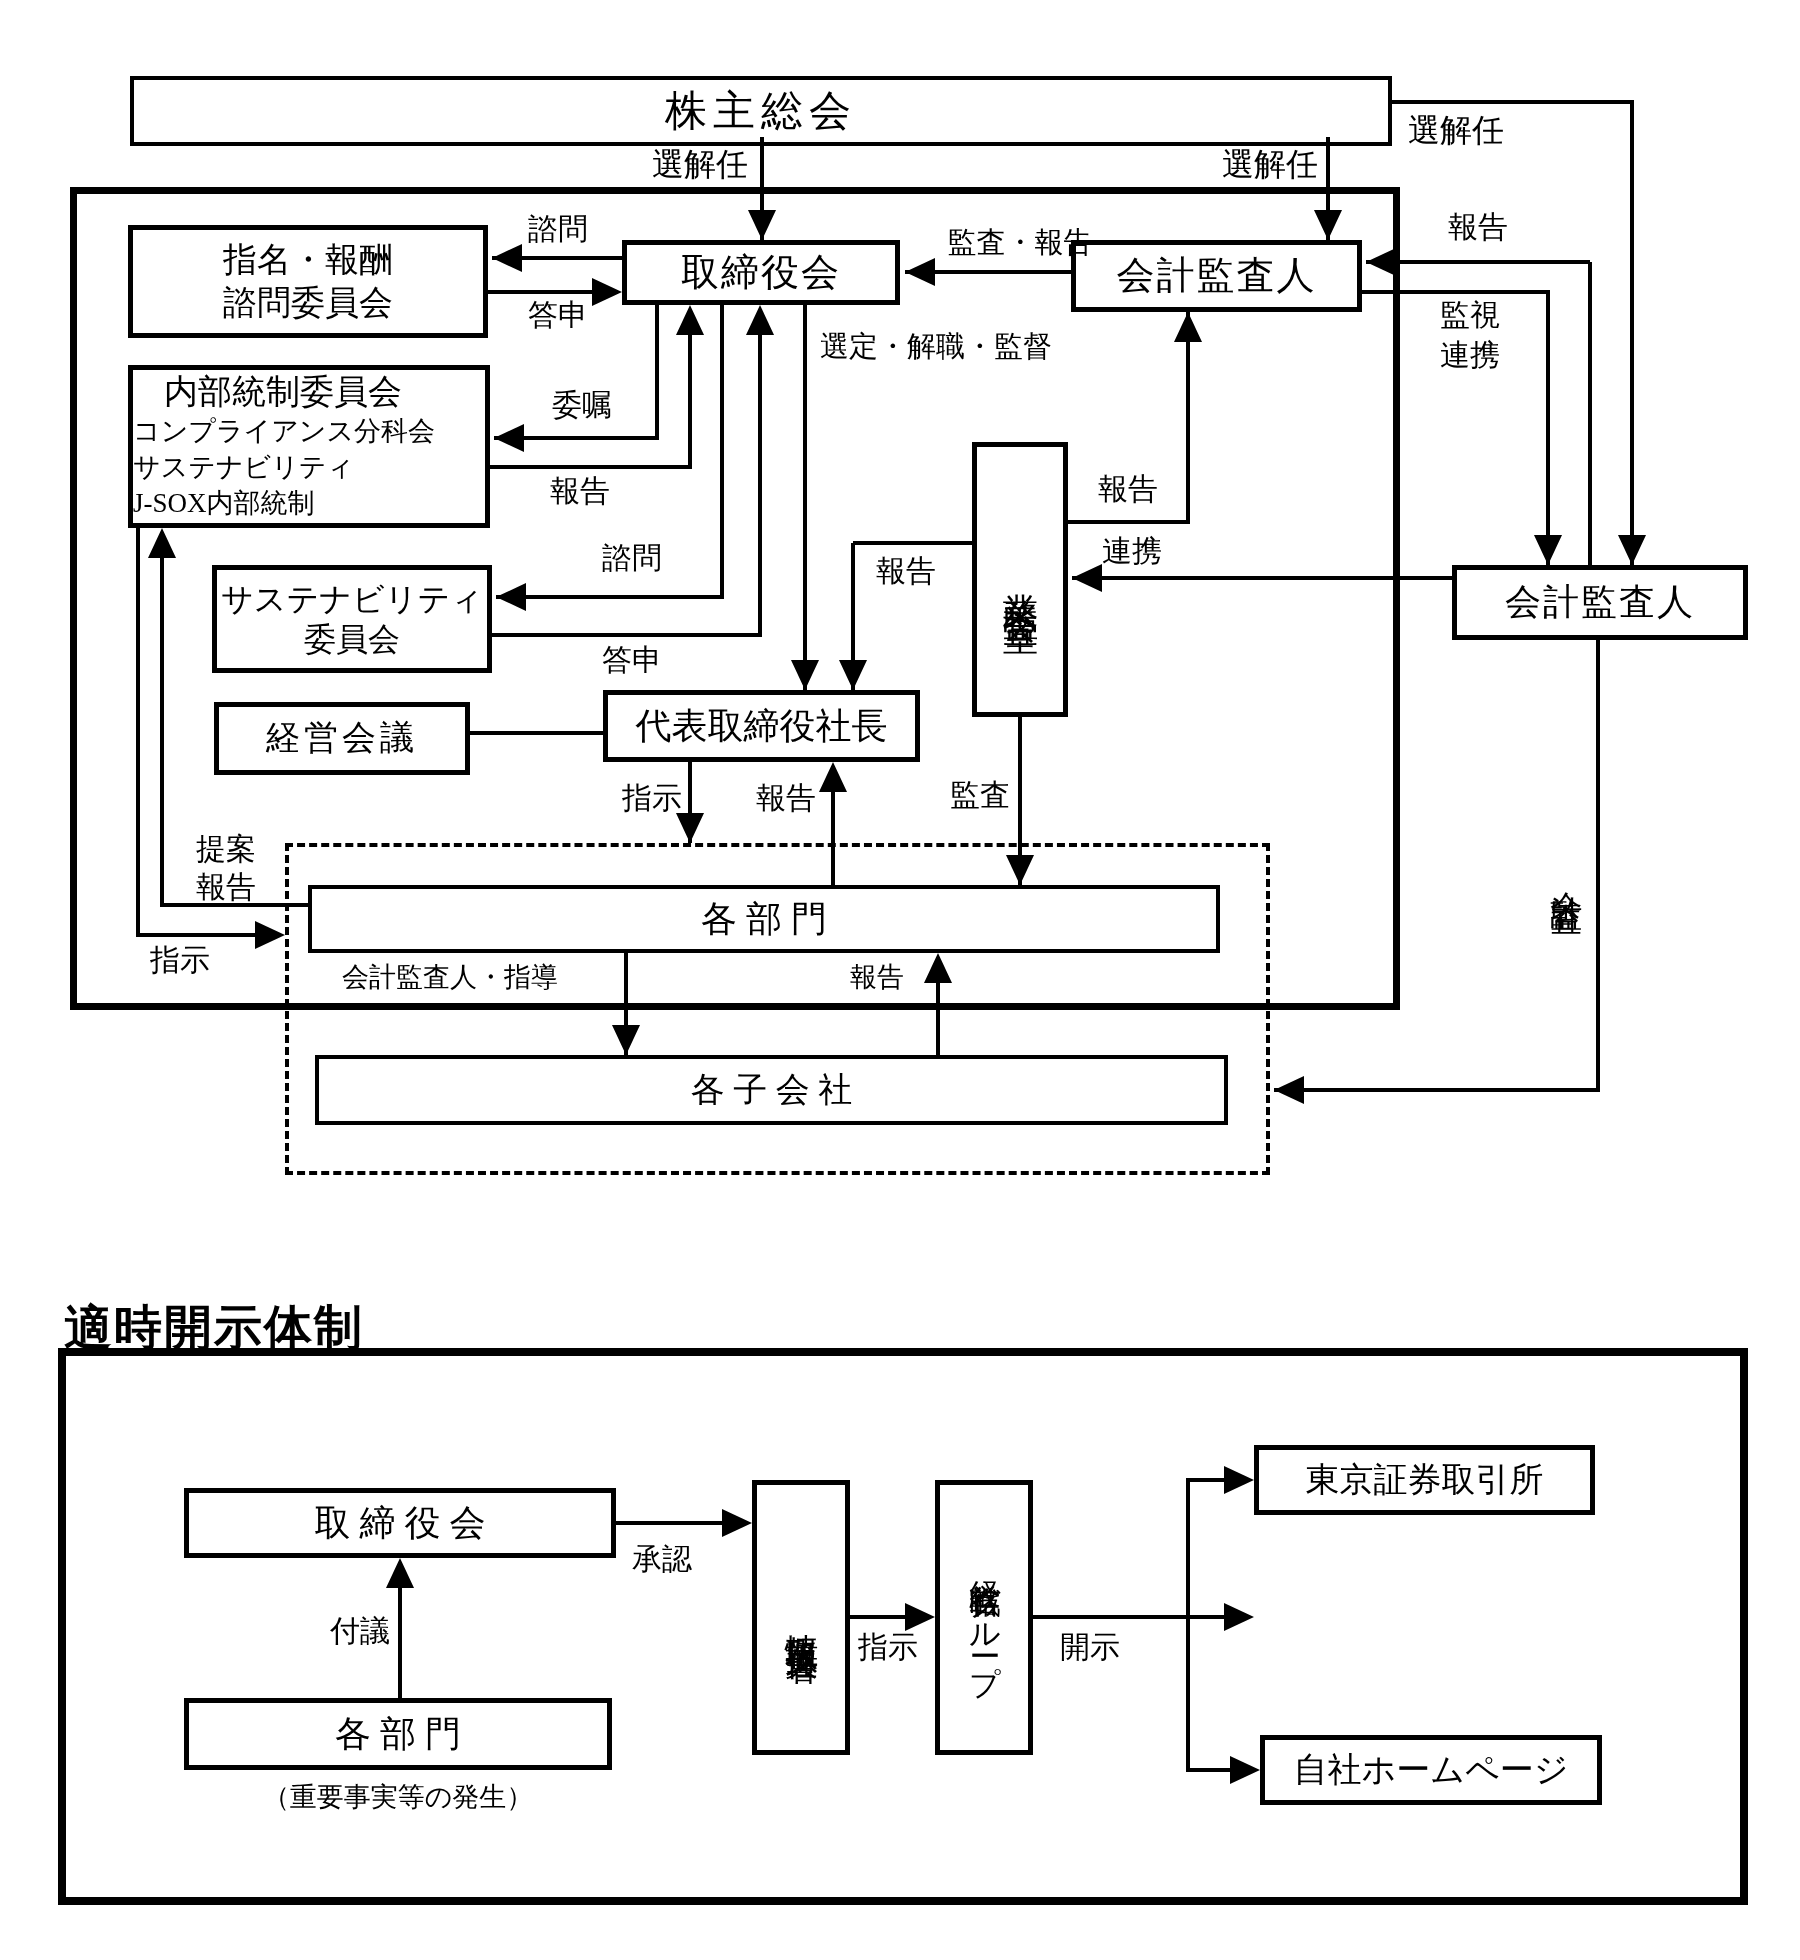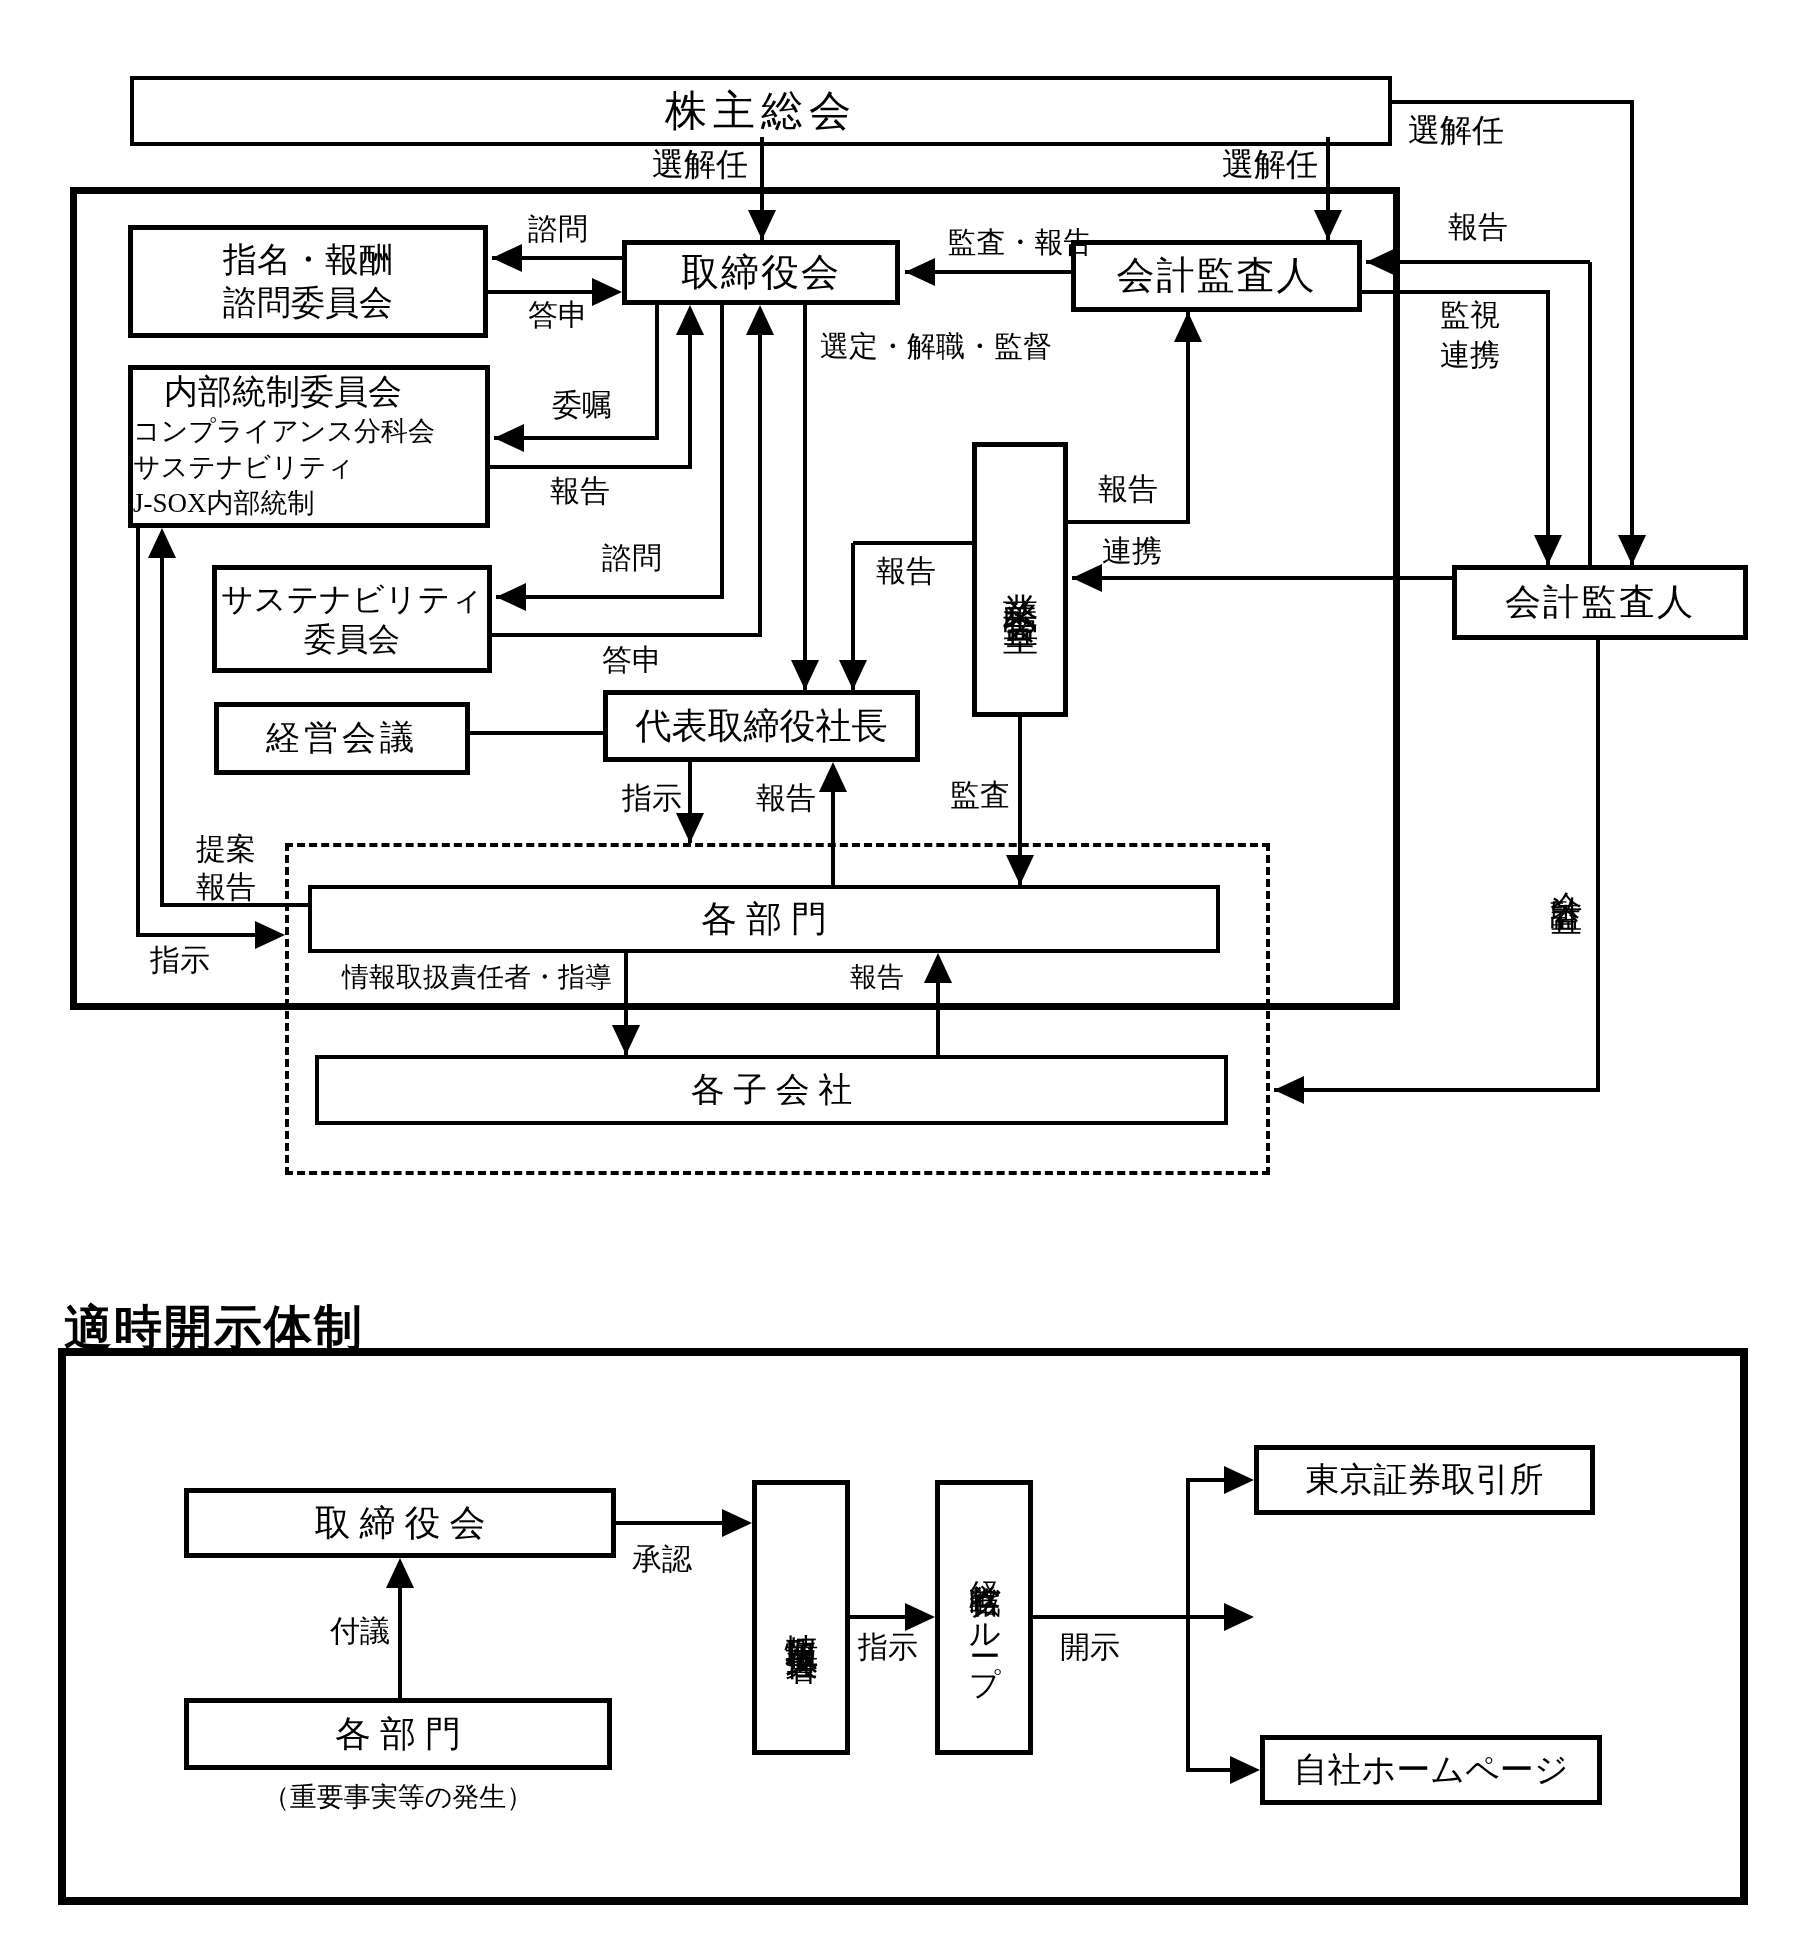--- a/index.html
+++ b/index.html
@@ -177,21 +177,21 @@
   <span class="lbl" style="left:196px;top:832px;font-size:30px;">提案</span>
   <span class="lbl" style="left:196px;top:870px;font-size:30px;">報告</span>
 
   <div class="vl" style="left:136px;top:528px;height:409px;"></div>
   <div class="hl" style="left:136px;top:933px;width:124px;"></div>
   <div class="ah right" style="left:255px;top:921px;"></div>
   <span class="lbl" style="left:150px;top:943px;font-size:30px;">指示</span>
 
   <div class="vl" style="left:624px;top:953px;height:102px;"></div>
   <div class="ah down" style="left:612px;top:1025px;"></div>
-  <span class="lbl" style="left:342px;top:962px;font-size:27px;">情報取扱責任者・指導</span>
+  <span class="lbl" style="left:342px;top:962px;font-size:27px;">会計監査人・指導</span>
 
   <div class="vl" style="left:936px;top:957px;height:98px;"></div>
   <div class="ah up" style="left:924px;top:953px;"></div>
   <span class="lbl" style="left:850px;top:962px;font-size:27px;">報告</span>
 
   <div class="vl" style="left:1596px;top:640px;height:452px;"></div>
   <div class="hl" style="left:1274px;top:1088px;width:326px;"></div>
   <div class="ah left" style="left:1274px;top:1076px;"></div>
   <span class="lbl vtext" style="left:1548px;top:866px;font-size:32px;letter-spacing:4px;">会計監査</span>
 

